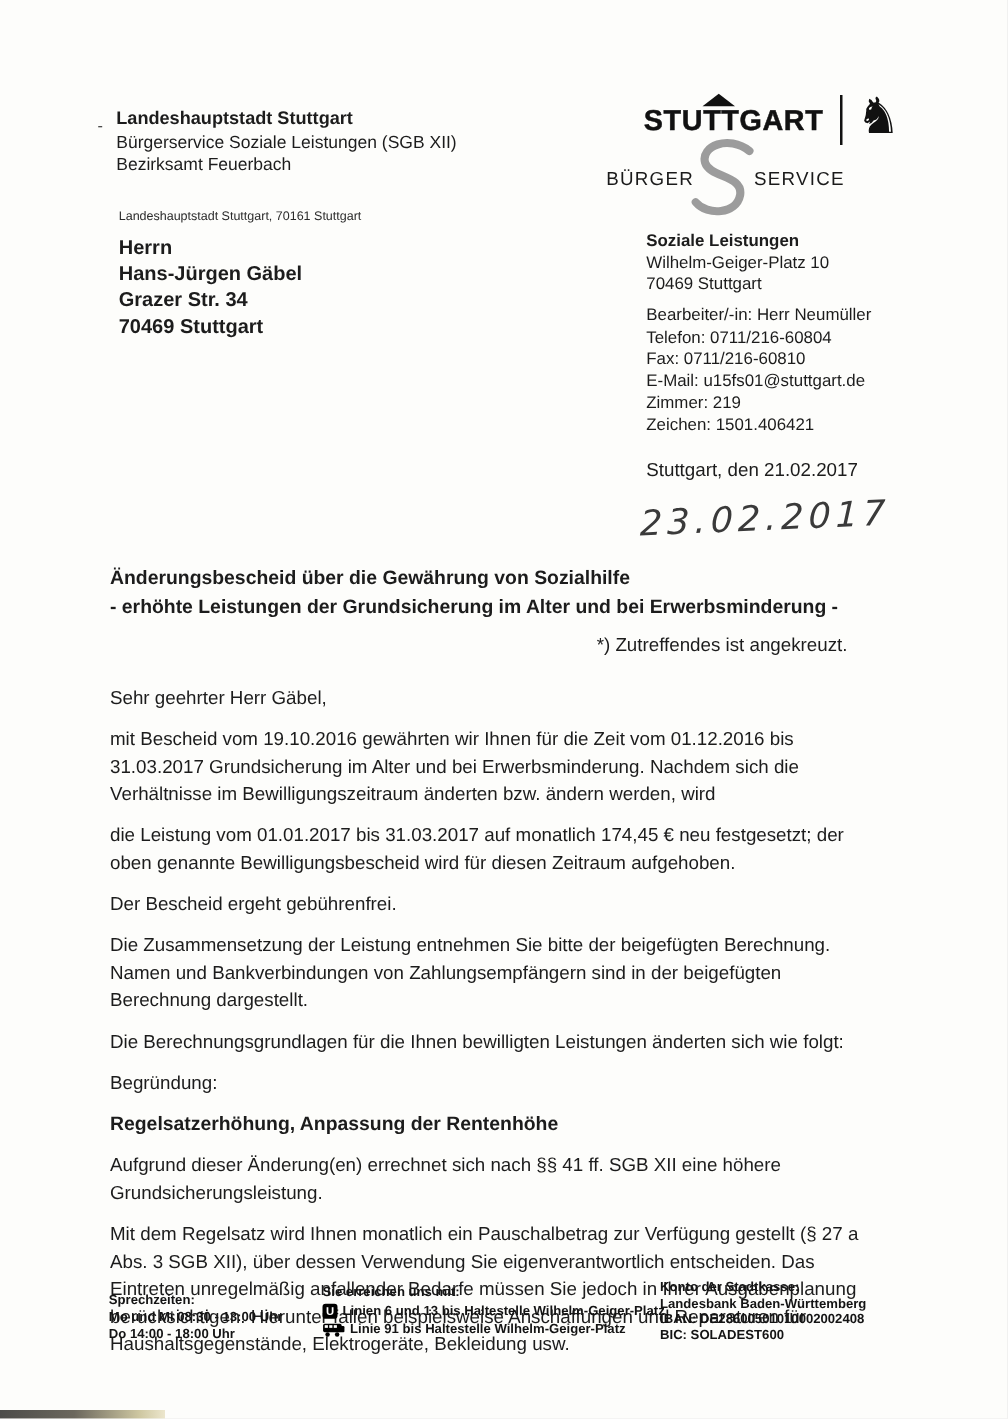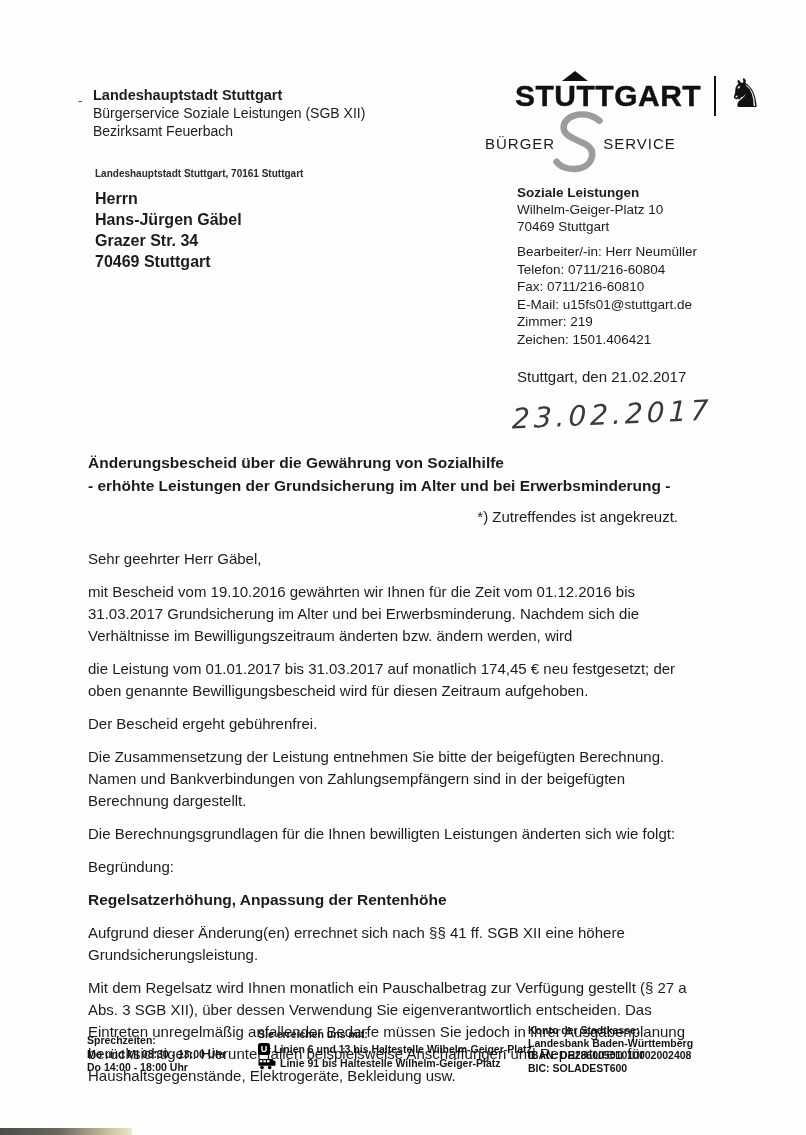--- a/index.html
+++ b/index.html
@@ -7,26 +7,26 @@
     position:relative;width:806px;height:1135px;margin:0 auto;
     background:#fdfdfb;color:#1c1c1c;overflow:hidden;
     font-family:"Liberation Sans", sans-serif;
   }
   .abs{position:absolute;}
 
   
   .sender{left:93px;top:86px;font-size:14px;line-height:18px;}
   .sender .b{font-weight:700;font-size:14.5px;}
   .dash-artifact{left:78px;top:93px;font-size:13px;color:#444;}
-  .return-address{left:95px;top:168px;font-size:10px;color:#2a2a2a;font-weight:bold;}
+  .return-address{left:95px;top:168px;font-size:10px;color:#2a2a2a;}
   .recipient{left:95px;top:188px;font-size:16px;font-weight:700;line-height:21px;}
 
   
   .logo-row{left:515px;top:76px;display:flex;align-items:center;}
-  .wordmark{position:relative;font-size:30px;font-weight:700;letter-spacing:.5px;color:#111;
+  .wordmark{position:relative;font-size:23px;font-weight:700;letter-spacing:.5px;color:#111;
             -webkit-text-stroke:.4px #111;}
   .roof{position:absolute;left:47px;top:-8px;width:0;height:0;
         border-left:13px solid transparent;border-right:13px solid transparent;
         border-bottom:10px solid #111;}
   .logo-sep{width:2px;height:40px;background:#111;margin:0 11px 0 13px;}
   .horse{font-family:"DejaVu Sans", sans-serif;font-size:40px;line-height:36px;color:#111;margin-top:-6px;}
   .brand{left:485px;top:133px;display:flex;align-items:center;font-size:15px;letter-spacing:1px;color:#1a1a1a;}
   .brand svg{margin:-22px -4px -26px -4px;}
 
   

